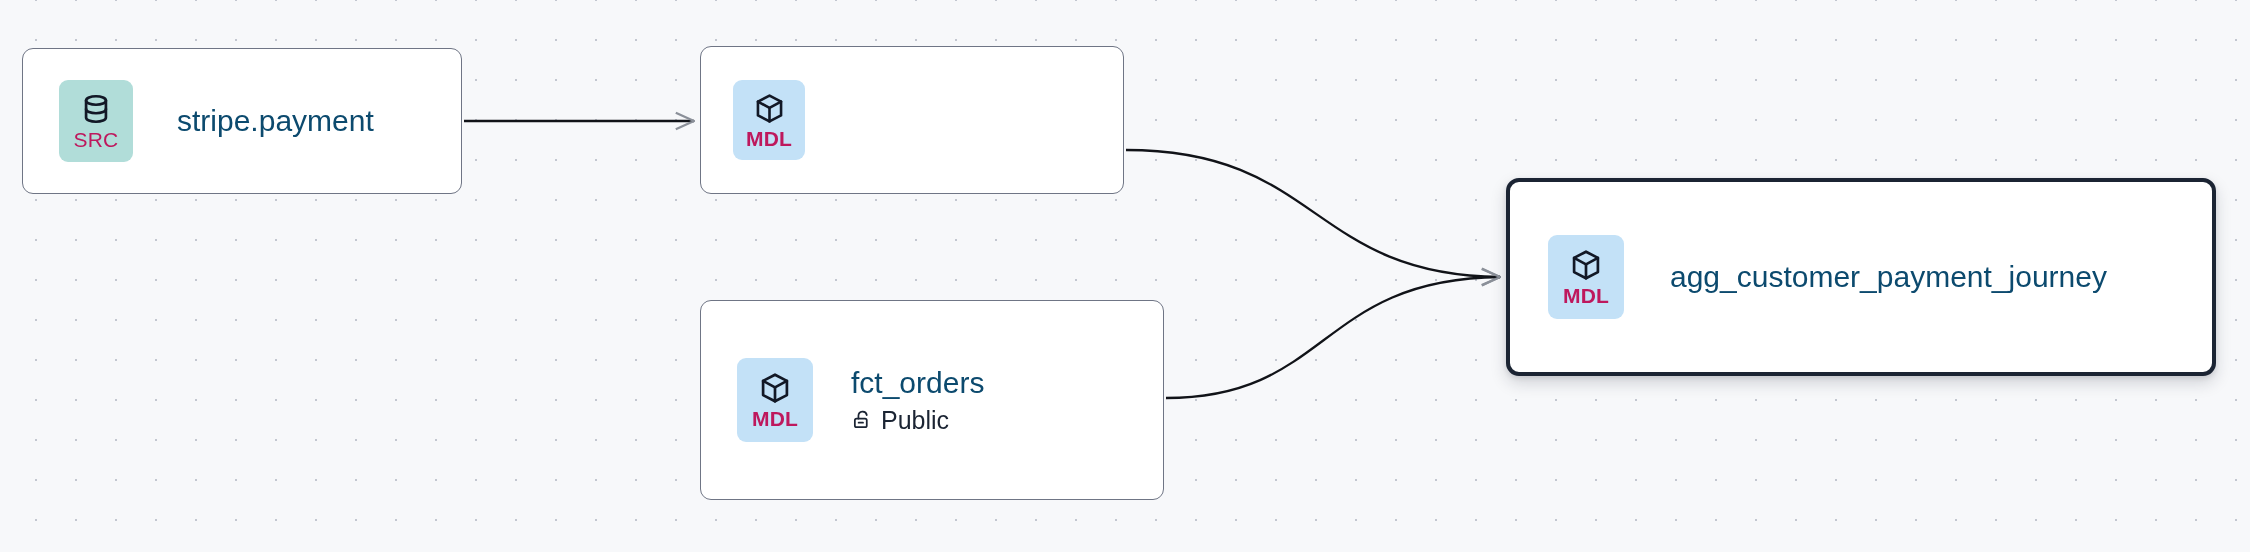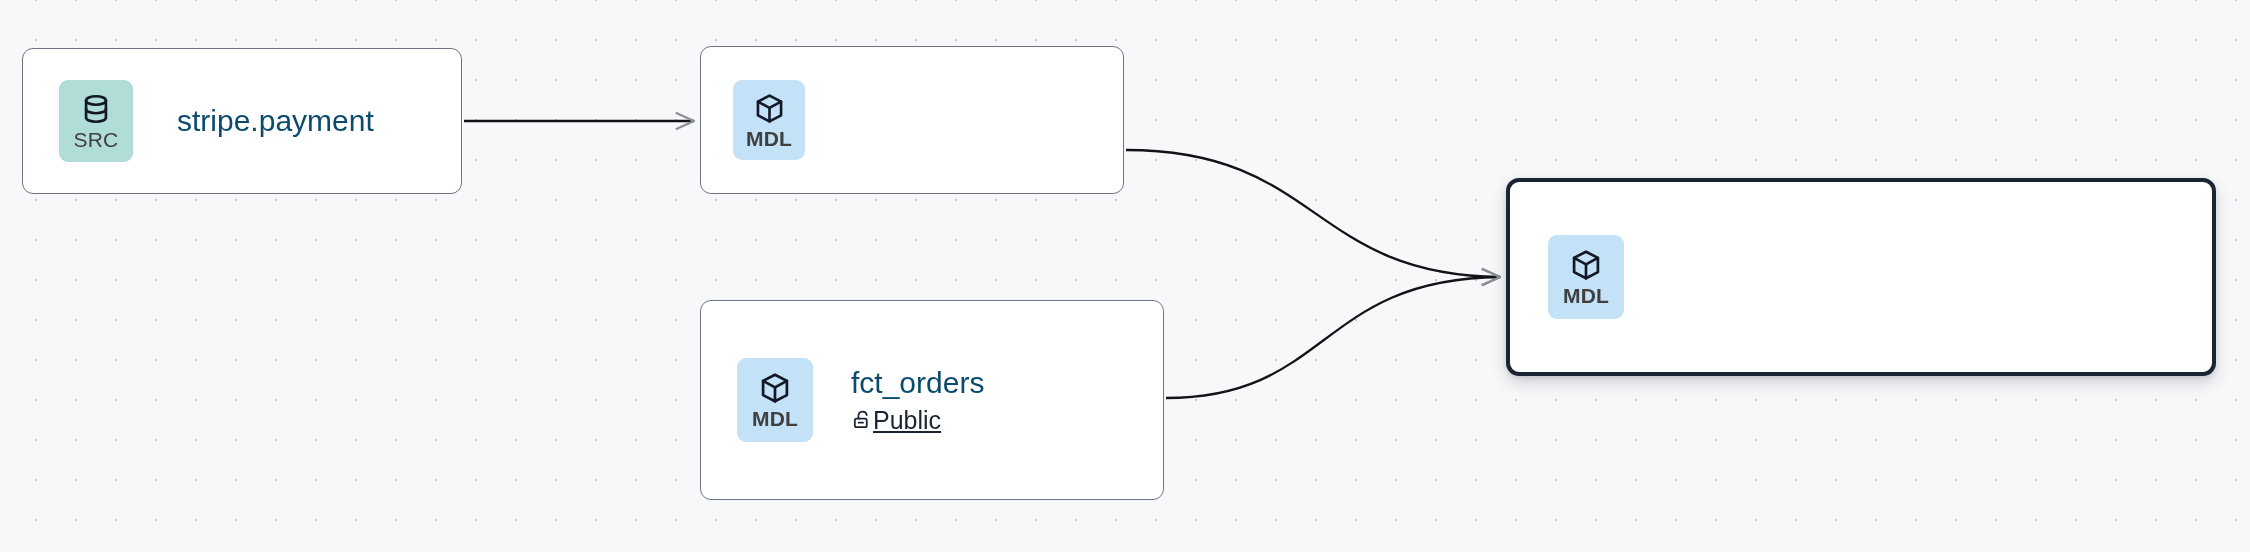--- a/index.html
+++ b/index.html
@@ -46,47 +46,46 @@
     flex-direction:column;
     align-items:center;
     justify-content:center;
   }
   .badge.src{background:#b1ddd9;}
   .badge.mdl{background:#c3e1f7;font-weight:bold;}
   .badge svg{display:block;}
   .badge-text{
     font-size:21px;
     line-height:1;
-    color:#404040;
+    color:#be185d;
     letter-spacing:.2px;
     margin-top:3px;
     font-family:"Liberation Sans","DejaVu Sans",sans-serif;
   }
   .node-body{
     display:flex;
     flex-direction:column;
     justify-content:center;
     min-width:0;
   }
   .node-title{
     font-size:30px;
     line-height:1.12;
     color:#0c4a6e;
     white-space:nowrap;
   }
   .node-sub{
     display:flex;
     align-items:center;
-    gap:0;
+    gap:8px;
     margin-top:7px;
     font-size:25px;
     line-height:1.1;
     color:#1b2433;
     white-space:nowrap;
-    text-decoration:underline;
   }
   .node-sub svg{display:block;flex:0 0 auto;}
 
   
   #node-stripe   {left:22px;   top:48px;  width:440px; height:146px;  padding:0 0 0 36px; gap:44px;}
   #node-stg      {left:700px;  top:46px;  width:424px; height:148px;  padding:0 0 0 32px; gap:38px;}
   #node-fct      {left:700px;  top:300px; width:464px; height:200px;  padding:0 0 0 36px; gap:38px;}
   #node-agg      {left:1506px; top:178px; width:710px; height:198px;  padding:0 0 0 38px; gap:46px;}
 
   #node-stripe .badge{width:74px;height:82px;}
@@ -172,15 +171,18 @@
     <div class="badge mdl">
       <span>
         <svg width="34" height="34" viewBox="0 0 24 24" fill="none" stroke="#121826" stroke-width="1.9" stroke-linecap="round" stroke-linejoin="round">
           <path d="M12 2.6 20.4 7v10L12 21.4 3.6 17V7L12 2.6z"></path>
           <path d="M3.6 7 12 11.6 20.4 7"></path>
           <path d="M12 11.6v9.8"></path>
         </svg>
       </span>
       <span class="badge-text">MDL</span>
     </div>
+    <div class="node-body">
+      <div class="node-title">agg_customer_payment_journey</div>
+    </div>
   </div>
 
 </div>
 
 </body></html>

